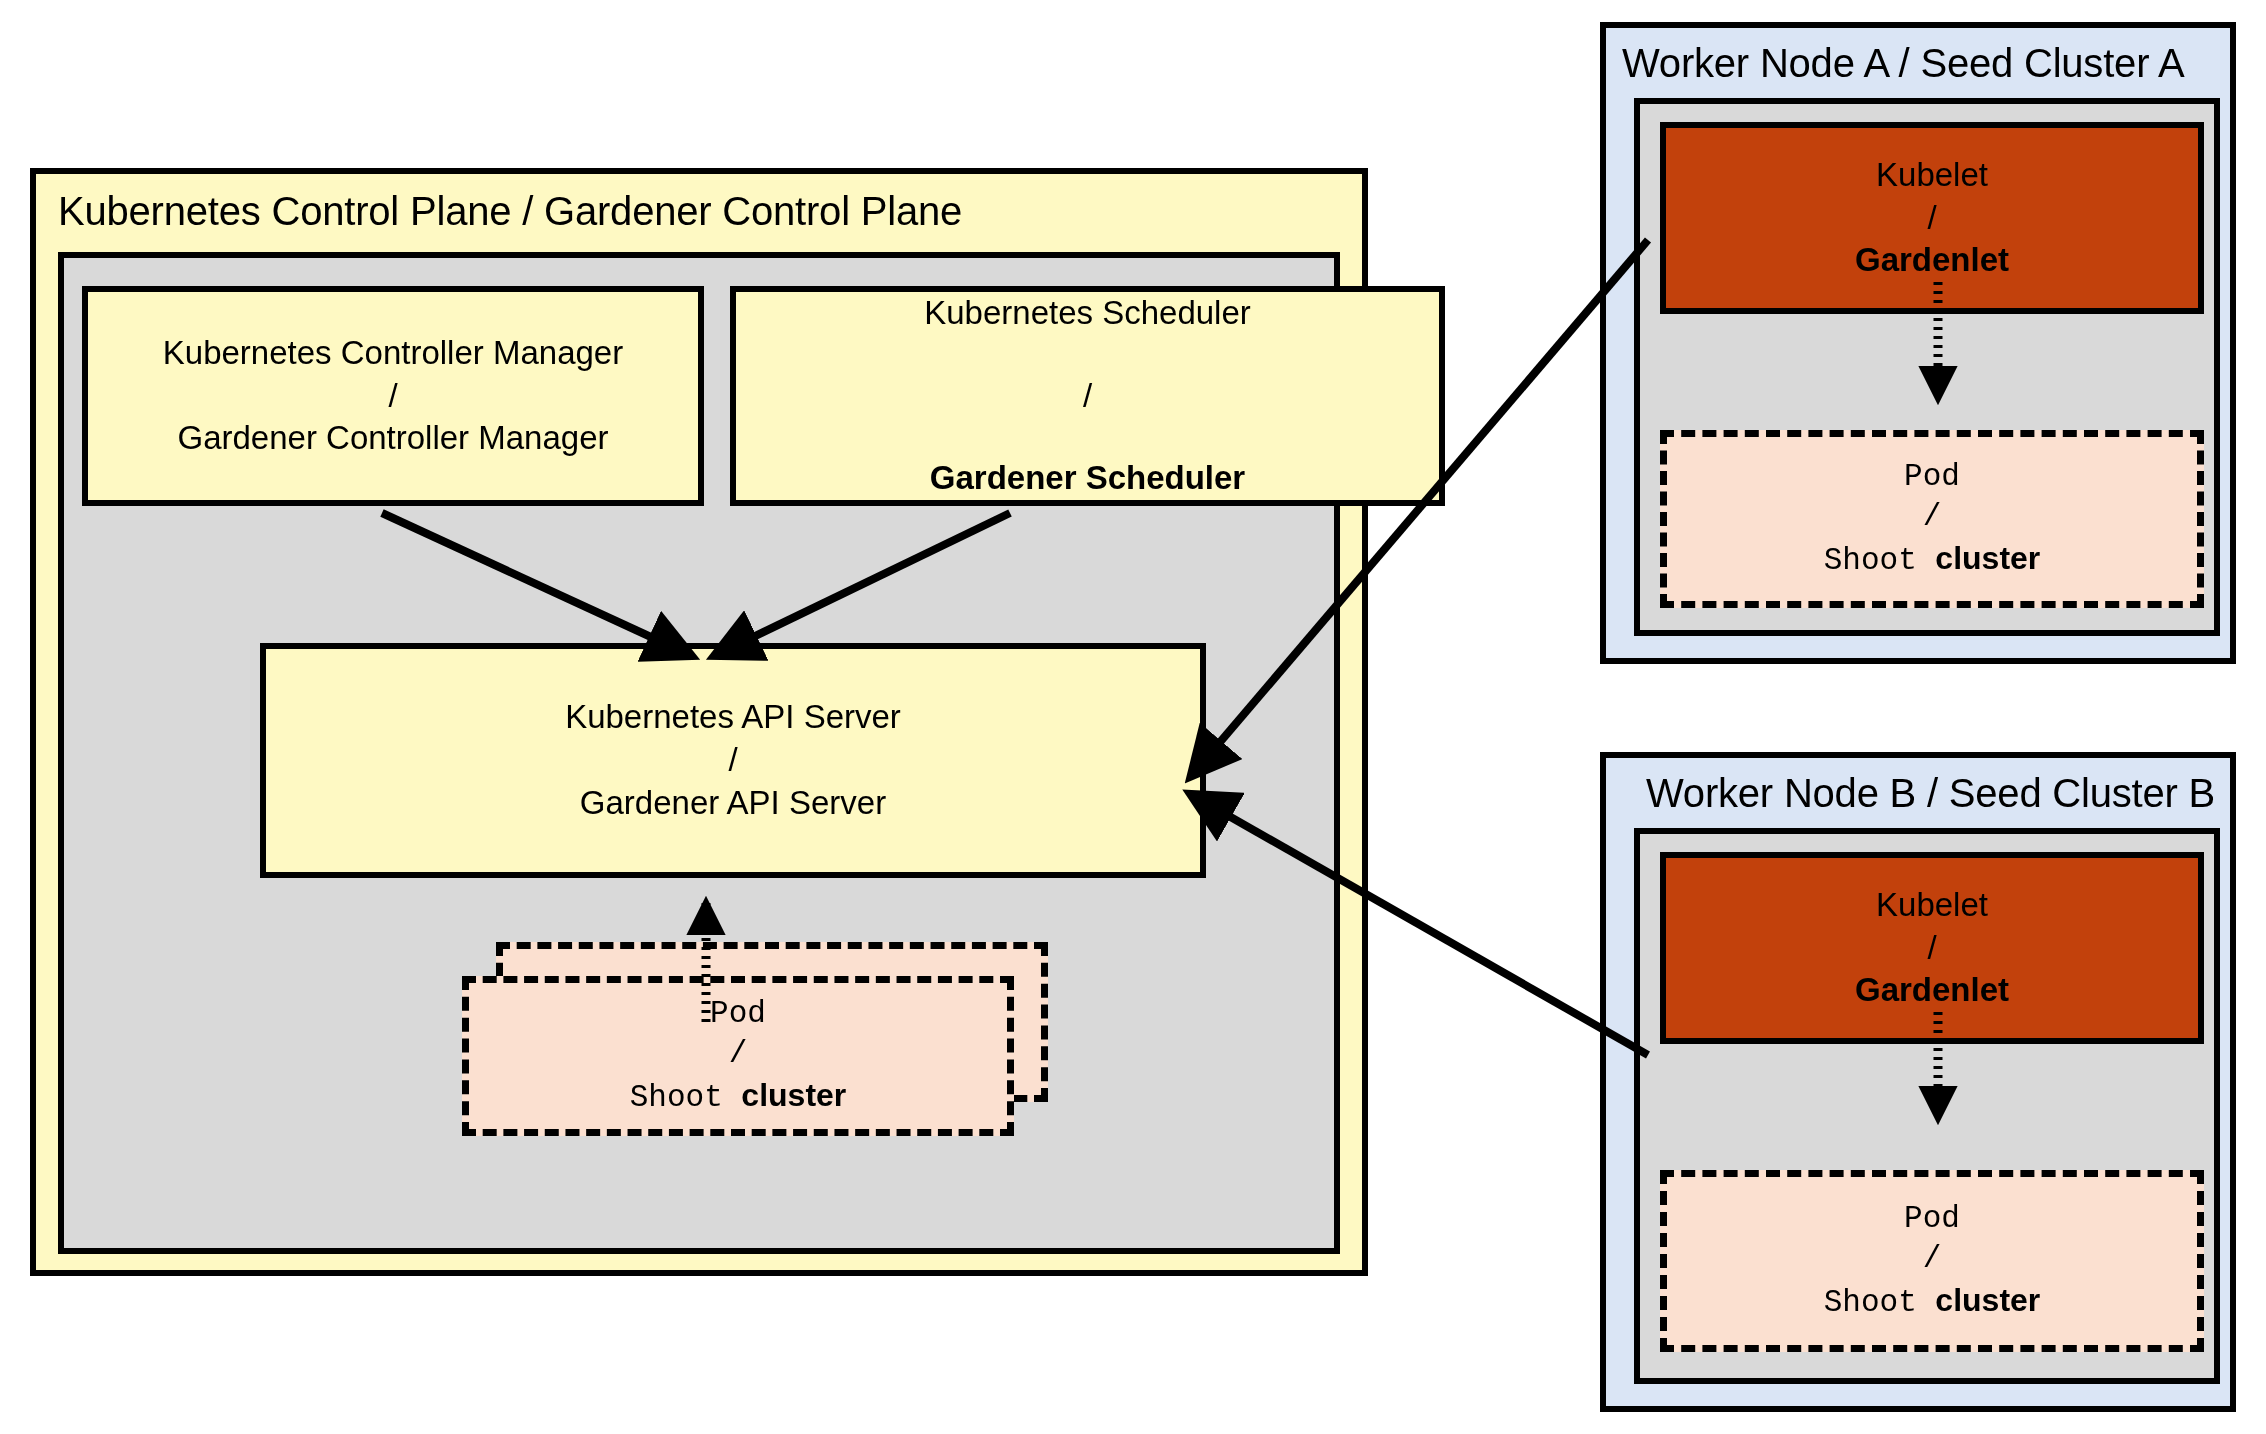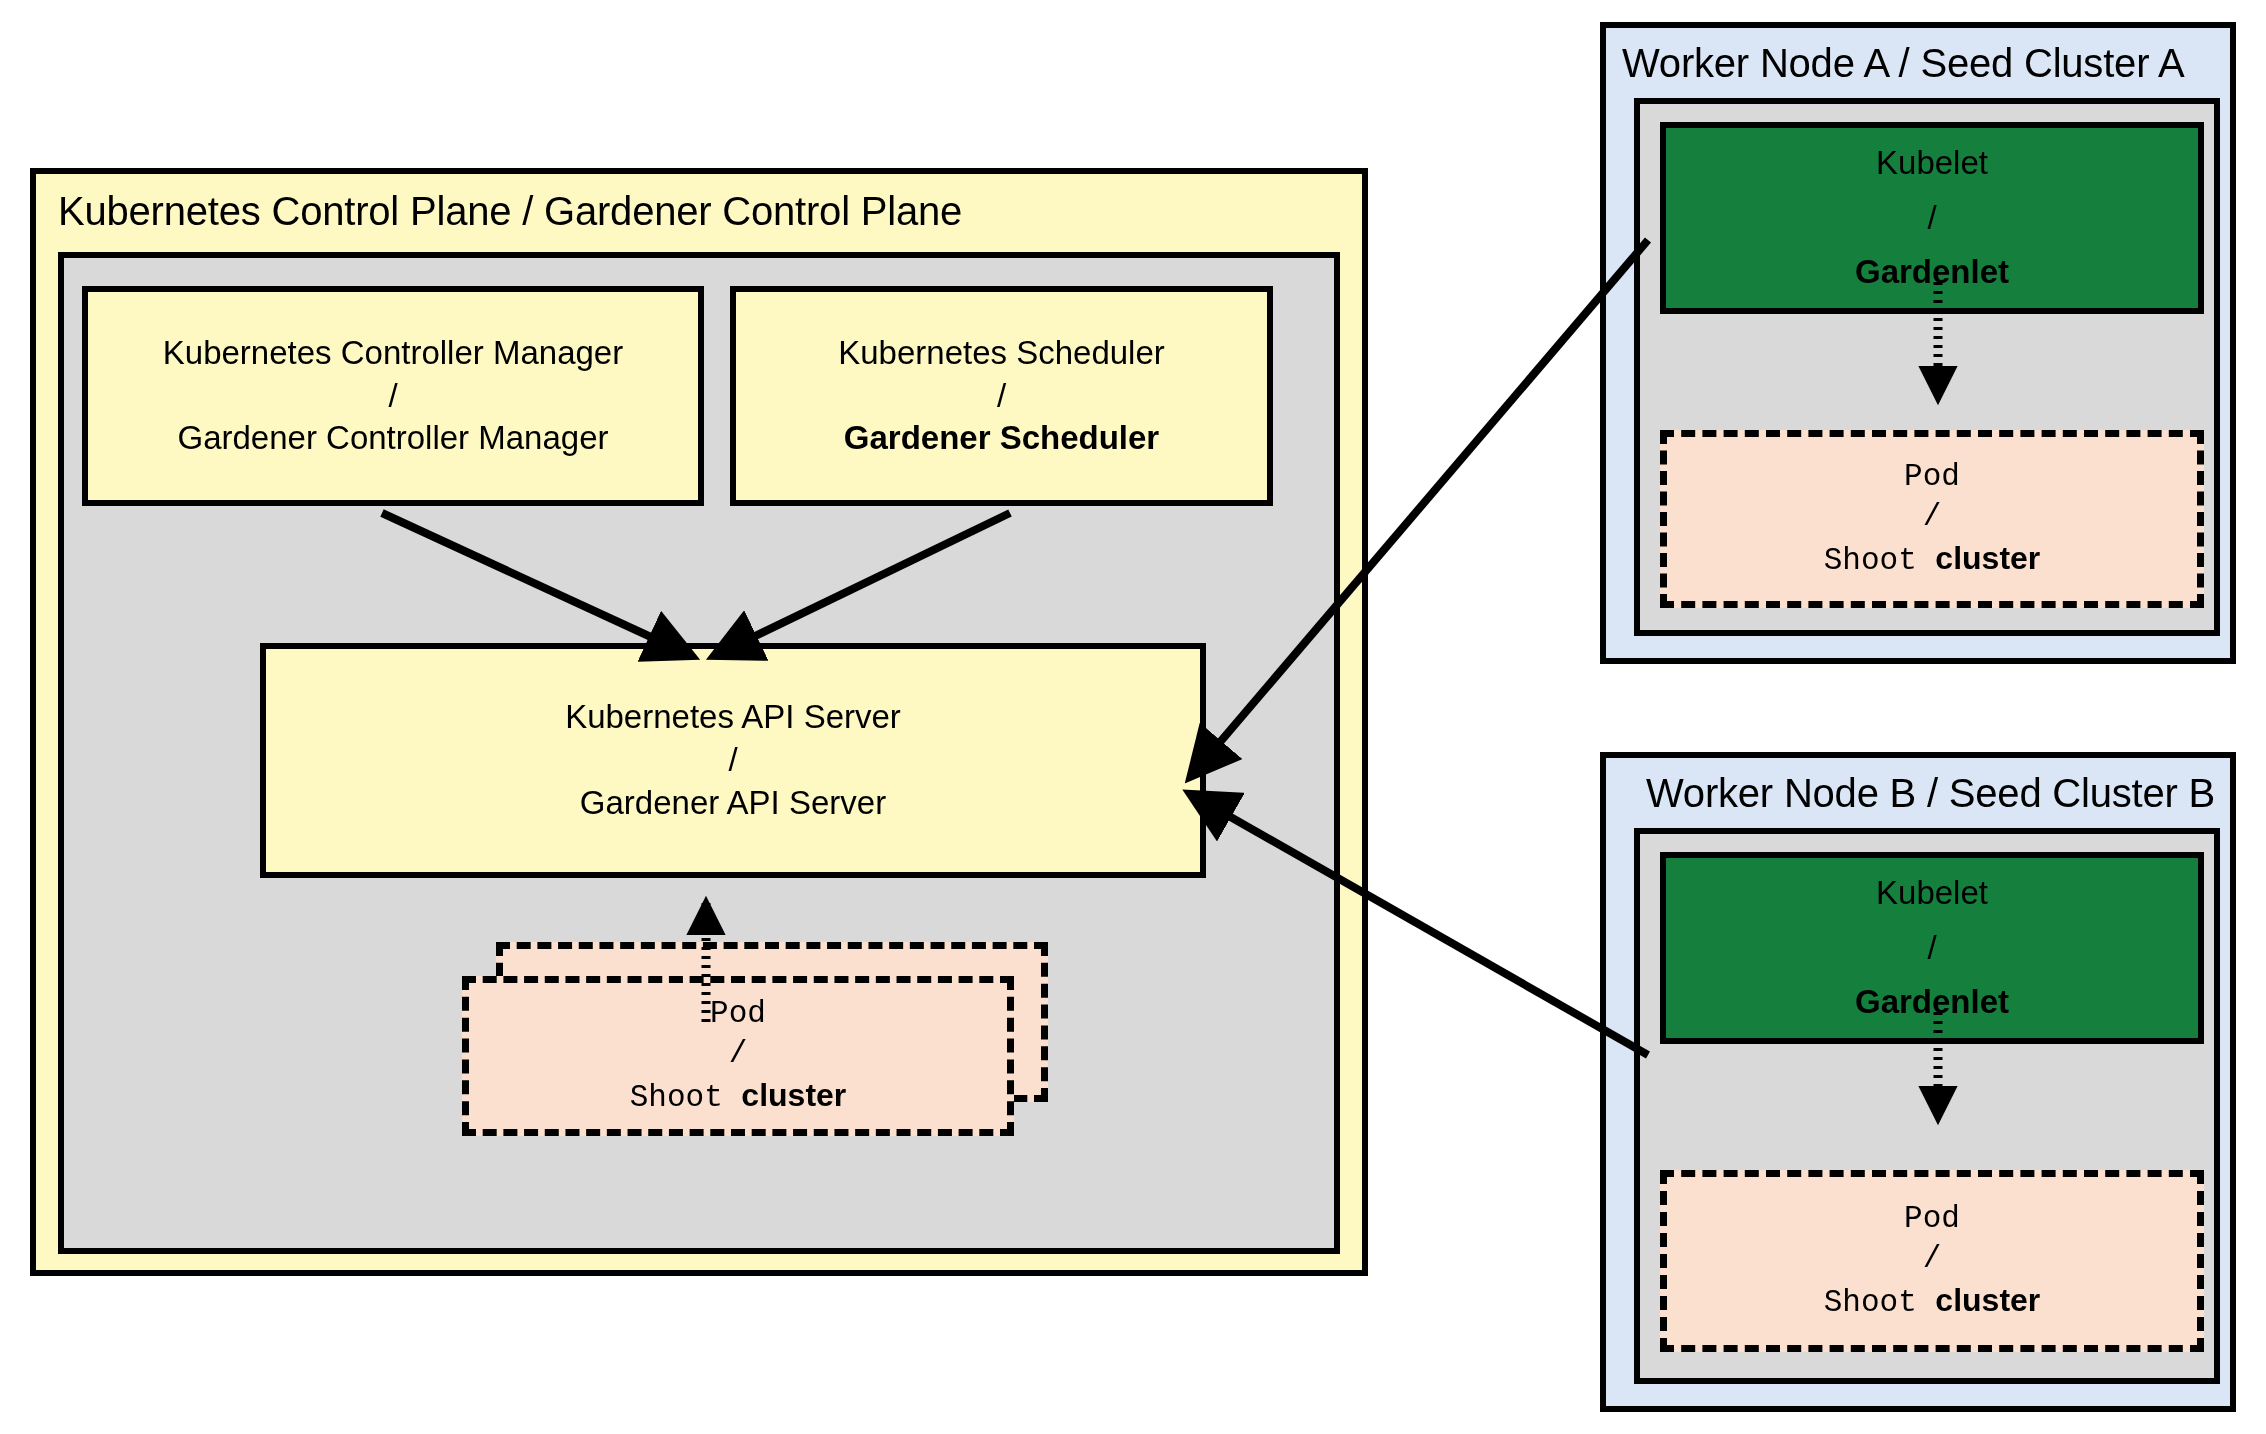--- a/index.html
+++ b/index.html
@@ -7,21 +7,21 @@
   #stage{position:relative;width:2266px;height:1434px;overflow:hidden;background:#fff;}
 
   
   .abs{position:absolute;box-sizing:border-box;}
   .solid-box{border:6px solid #000;}
   .dashed-box{border:7px dashed #000;}
 
   .green{background:#fef9c3;}
   .gray{background:#d9d9d9;}
   .blue{background:#dae5f5;}
-  .orange{background:#15803d;gap:12px;}
+  .orange{background:#c2410c;}
   .peach{background:#fbe0d0;}
 
   .ctr{display:flex;flex-direction:column;align-items:center;justify-content:center;text-align:center;}
 
   
   .panel-title{
     font-size:40px;line-height:1.05;font-weight:400;
     letter-spacing:-0.2px;white-space:nowrap;
   }
   .node-line{font-size:33px;line-height:1.30;font-weight:400;white-space:nowrap;}
@@ -42,21 +42,21 @@
     <div class="abs panel-title" style="left:22px;top:16px;">Kubernetes Control Plane / Gardener Control Plane</div>
 
     <div class="abs solid-box gray" style="left:22px;top:78px;width:1282px;height:1002px;">
 
       <div class="abs solid-box green ctr" style="left:18px;top:28px;width:622px;height:220px;">
         <div class="node-line">Kubernetes Controller Manager</div>
         <div class="slash">/</div>
         <div class="node-line">Gardener Controller Manager</div>
       </div>
 
-      <div class="abs solid-box green ctr" style="left:666px;top:28px;width:543px;height:220px;">
+      <div class="abs solid-box green ctr" style="left:666px;top:28px;width:715px;height:220px;justify-content:space-between;">
         <div class="node-line">Kubernetes Scheduler</div>
         <div class="slash">/</div>
         <div class="node-line b">Gardener Scheduler</div>
       </div>
 
       <div class="abs solid-box green ctr" style="left:196px;top:385px;width:946px;height:235px;">
         <div class="node-line">Kubernetes API Server</div>
         <div class="slash">/</div>
         <div class="node-line">Gardener API Server</div>
       </div>

